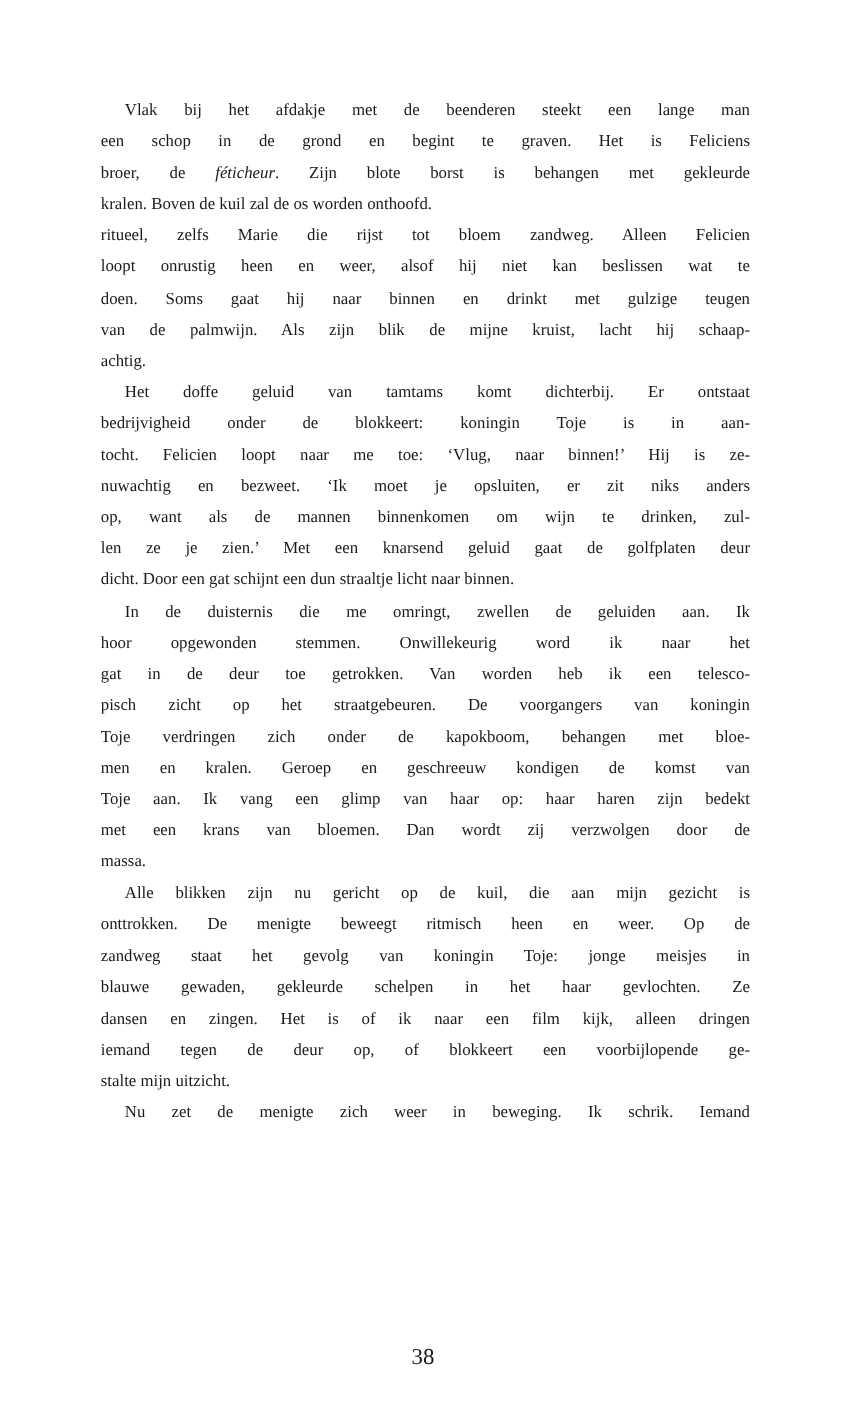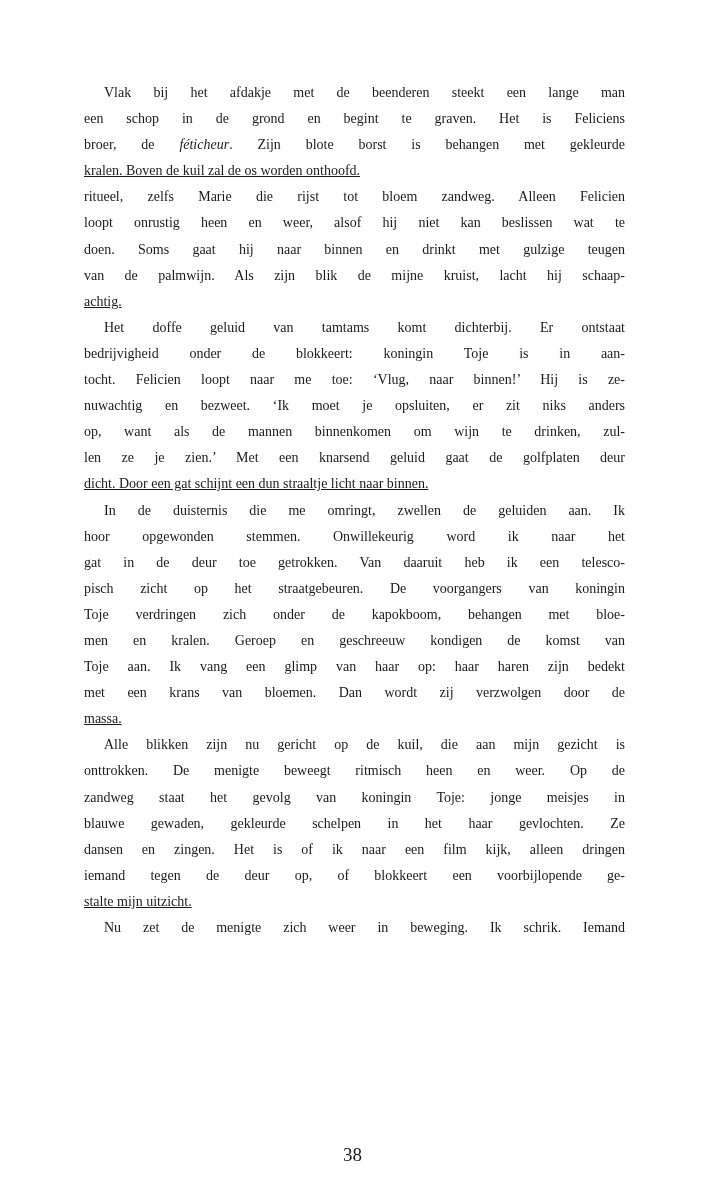--- a/index.html
+++ b/index.html
@@ -25,30 +25,29 @@
     }
     .line {
       display: block;
       white-space: nowrap;
       text-align: justify;
       text-align-last: justify;
       height: 26.1px;
     }
     .line.last {
       text-align-last: left;
-      text-decoration: underline;
     }
     .line.indent {
       padding-left: 20px;
     }
     .page-number {
       position: absolute;
       left: 0;
       width: 705px;
-      top: 1144px;
+      top: 1121px;
       text-align: center;
       font-family: "Liberation Serif", "DejaVu Serif", serif;
       font-size: 19px;
       color: #1a1a1a;
     }
     em { font-style: italic; font-family: Liberation Serif, serif; }
   </style>
 </head>
 <body>
 
@@ -75,21 +74,21 @@
     <span class="line">tocht. Felicien loopt naar me toe: ‘Vlug, naar binnen!’ Hij is ze-</span>
     <span class="line">nuwachtig en bezweet. ‘Ik moet je opsluiten, er zit niks anders</span>
     <span class="line">op, want als de mannen binnenkomen om wijn te drinken, zul-</span>
     <span class="line">len ze je zien.’ Met een knarsend geluid gaat de golfplaten deur</span>
     <span class="line last">dicht. Door een gat schijnt een dun straaltje licht naar binnen.</span>
   </div>
 
   <div class="paragraph">
     <span class="line indent">In de duisternis die me omringt, zwellen de geluiden aan. Ik</span>
     <span class="line">hoor opgewonden stemmen. Onwillekeurig word ik naar het</span>
-    <span class="line">gat in de deur toe getrokken. Van daaruit heb ik een telesco-</span>
+    <span class="line">gat in de deur toe getrokken. Van worden heb ik een telesco-</span>
     <span class="line">pisch zicht op het straatgebeuren. De voorgangers van koningin</span>
     <span class="line">Toje verdringen zich onder de kapokboom, behangen met bloe-</span>
     <span class="line">men en kralen. Geroep en geschreeuw kondigen de komst van</span>
     <span class="line">Toje aan. Ik vang een glimp van haar op: haar haren zijn bedekt</span>
     <span class="line">met een krans van bloemen. Dan wordt zij verzwolgen door de</span>
     <span class="line last">massa.</span>
   </div>
 
   <div class="paragraph">
     <span class="line indent">Alle blikken zijn nu gericht op de kuil, die aan mijn gezicht is</span>

